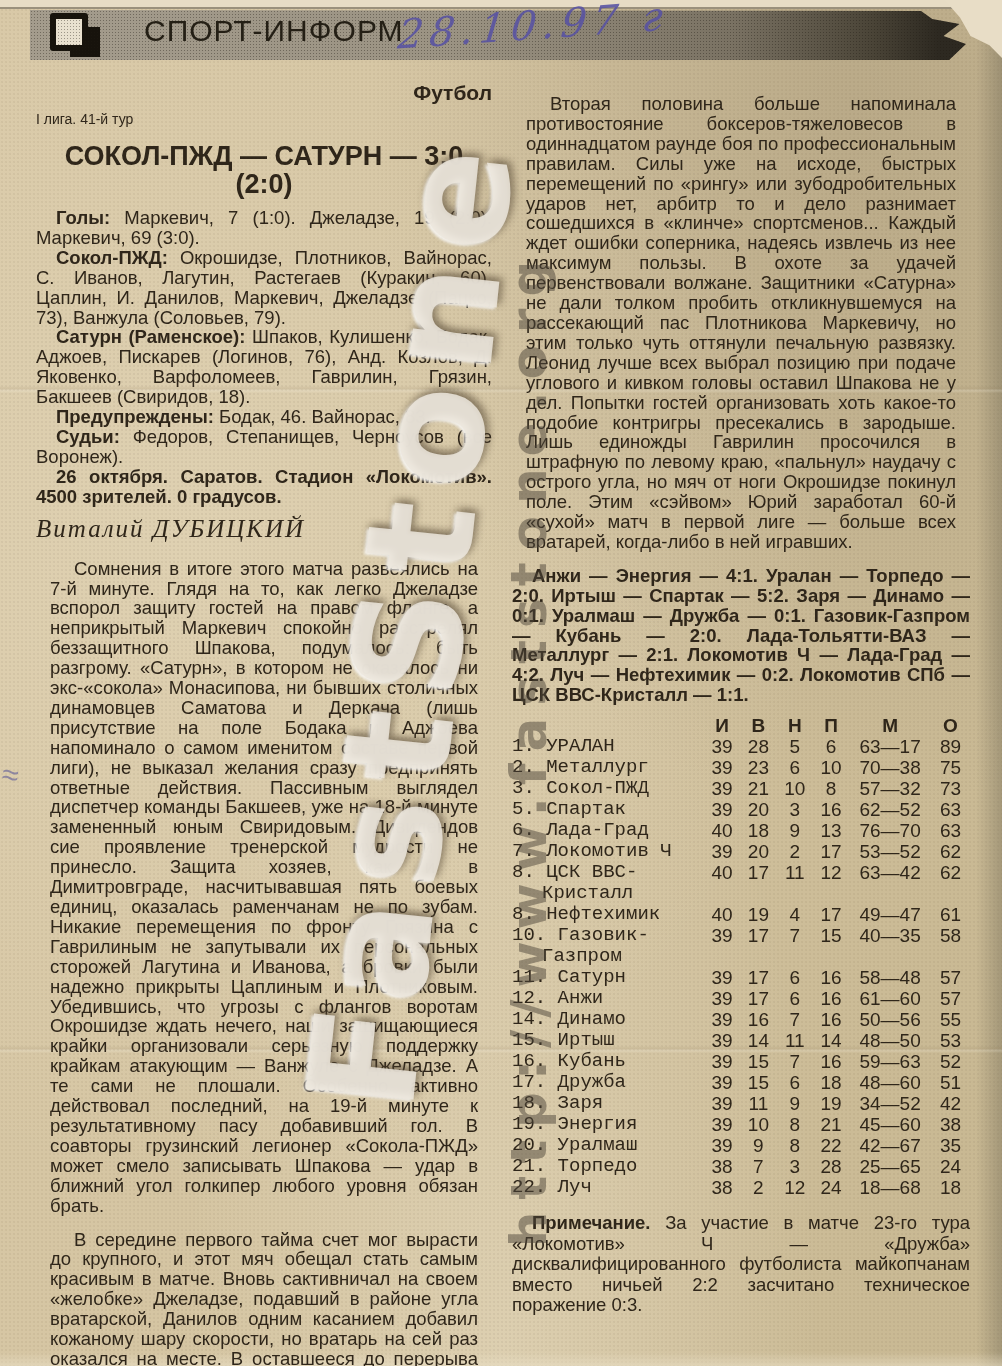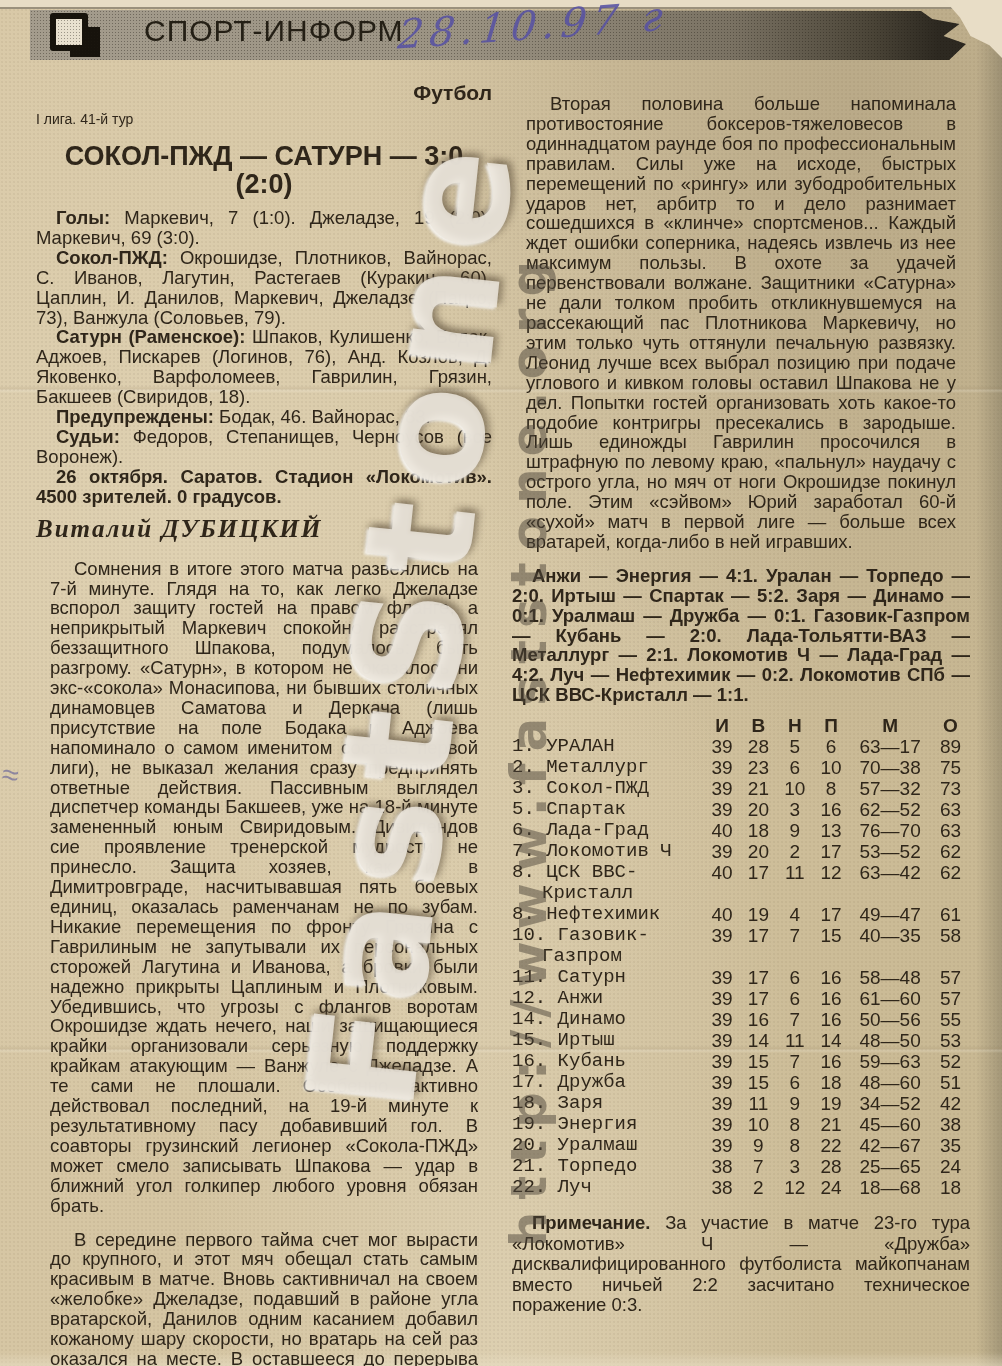--- a/index.html
+++ b/index.html
@@ -45,21 +45,21 @@
 
   
   .col{position:absolute;z-index:2;font-size:18.5px;line-height:19.9px;text-align:justify;}
   #col-left{left:36px;top:80px;width:456px;}
   #col-right{left:512px;top:80px;width:458px;}
   .kicker{font-weight:bold;font-size:21px;line-height:26px;text-align:right;}
   .league{font-size:14px;line-height:26px;text-align:left;margin-bottom:4px;}
   .match-title{text-align:center;font-weight:bold;font-size:27px;line-height:28px;margin:10px 0 10px;}
   .mi{margin:0;text-indent:20px;}
   .mi.b{font-weight:bold;}
-  .byline{font-family:"Liberation Serif",serif;font-style:italic;font-weight:bold;
+  .byline{font-family:"Liberation Serif",serif;font-style:italic;font-weight:normal;
     font-size:25px;line-height:32px;letter-spacing:2px;text-align:left;margin:6px 0 6px;}
   .body-p{margin:14px;text-indent:24px;}
 
   .results{font-weight:bold;margin:9px 0 0;text-indent:20px;}
   table{border-collapse:collapse;width:100%;margin-top:10px;font-size:19px;line-height:21px;}
   th,td{padding:0;vertical-align:top;font-weight:normal;}
   th{font-weight:bold;}
   td:nth-child(1){width:186px;text-align:left;padding-left:30px;text-indent:-30px;font-family:Liberation Mono, monospace;}
   th:nth-child(1){width:186px;}
   td:nth-child(2),th:nth-child(2),td:nth-child(3),th:nth-child(3),

